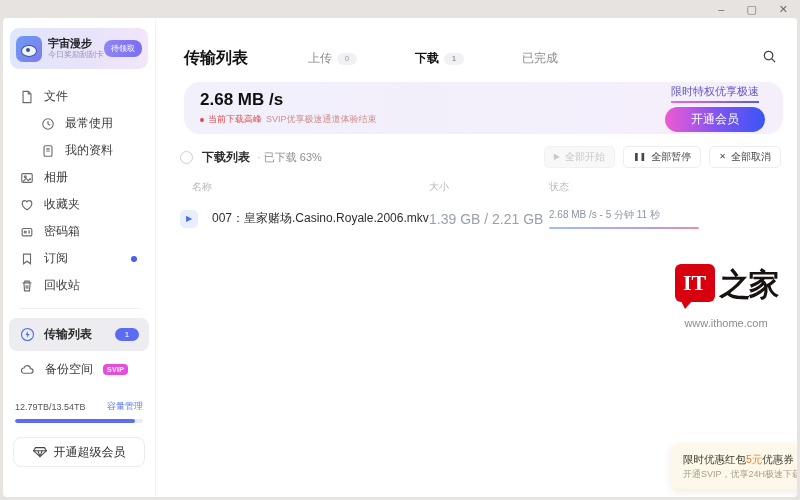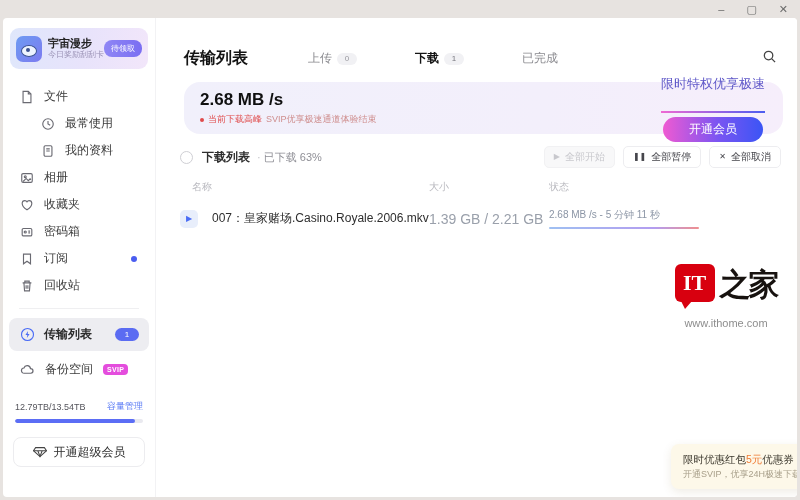--- a/index.html
+++ b/index.html
@@ -68,21 +68,21 @@
   .search-btn svg { width:15px; height:15px; stroke:#444; }
 
   .speed-banner { position:absolute; top:64px; left:28px; right:14px; height:52px; border-radius:16px; background:linear-gradient(90deg,#f1f0fb 0%,#f3effb 60%,#f6eefb 100%); display:flex; align-items:center; padding:0 18px 0 16px; }
   .speed-left {}
   .speed-value { font-size:17px; font-weight:bold; color:#101010; line-height:20px; }
   .speed-alert { display:flex; align-items:center; gap:4px; margin-top:3px; font-size:9px; }
   .alert-dot { width:4px; height:4px; border-radius:50%; background:#e04b4b; }
   .alert-strong { color:#e04b4b; }
   .alert-rest { color:#cf8e8e; }
   .banner-right { margin-left:auto; display:flex; flex-direction:column; align-items:center; gap:4px; }
-  .promo-text { font-size:13px; color:#5f58c8; padding-bottom:18px; border-bottom:2px solid; border-image:linear-gradient(90deg,#f06ad2,#4a5df0) 1; }
+  .promo-text { font-size:11px; color:#5f58c8; padding-bottom:2px; border-bottom:2px solid; border-image:linear-gradient(90deg,#f06ad2,#4a5df0) 1; }
   .vip-btn { width:100px; height:25px; border:none; border-radius:13px; background:linear-gradient(90deg,#ef5ad2 0%,#7a55f2 55%,#3b55f5 100%); color:#fff; font-size:12px; cursor:pointer; font-family:inherit; }
 
   .list-toolbar { position:absolute; top:128px; left:24px; right:16px; display:flex; align-items:center; }
   .check-circle { width:13px; height:13px; border:1px solid #cfcfd4; border-radius:50%; background:#fff; cursor:pointer; margin-right:9px; }
   .list-title { font-size:12px; font-weight:bold; color:#2e2e2e; }
   .list-progress { font-size:11px; color:#8f8f96; margin-left:7px; }
   .list-progress::before { content:"· "; color:#c0c0c6; }
   .toolbar-btns { margin-left:auto; display:flex; gap:8px; }
   .tbtn { height:22px; border-radius:5px; border:1px solid #ededf0; background:#fff; display:flex; align-items:center; gap:5px; padding:0 9px; font-size:10px; color:#46464c; cursor:pointer; font-family:inherit; }
   .tbtn.disabled { background:#f8f8f9; color:#c8c8cd; border-color:#f1f1f3; cursor:default; }

